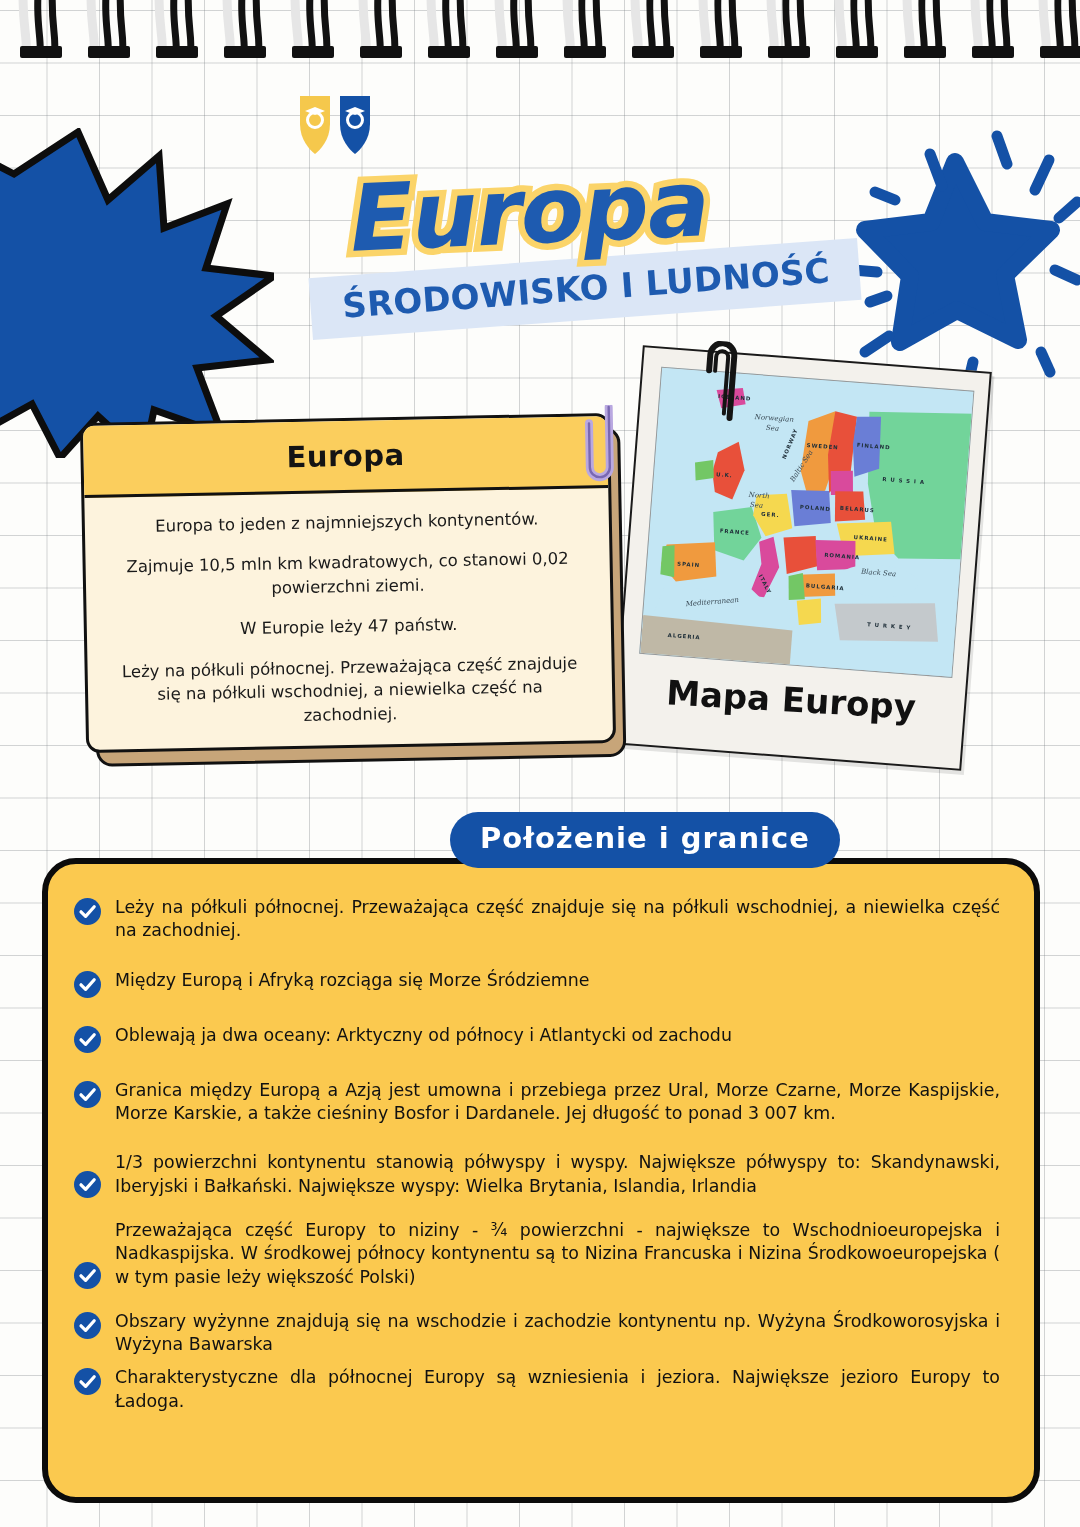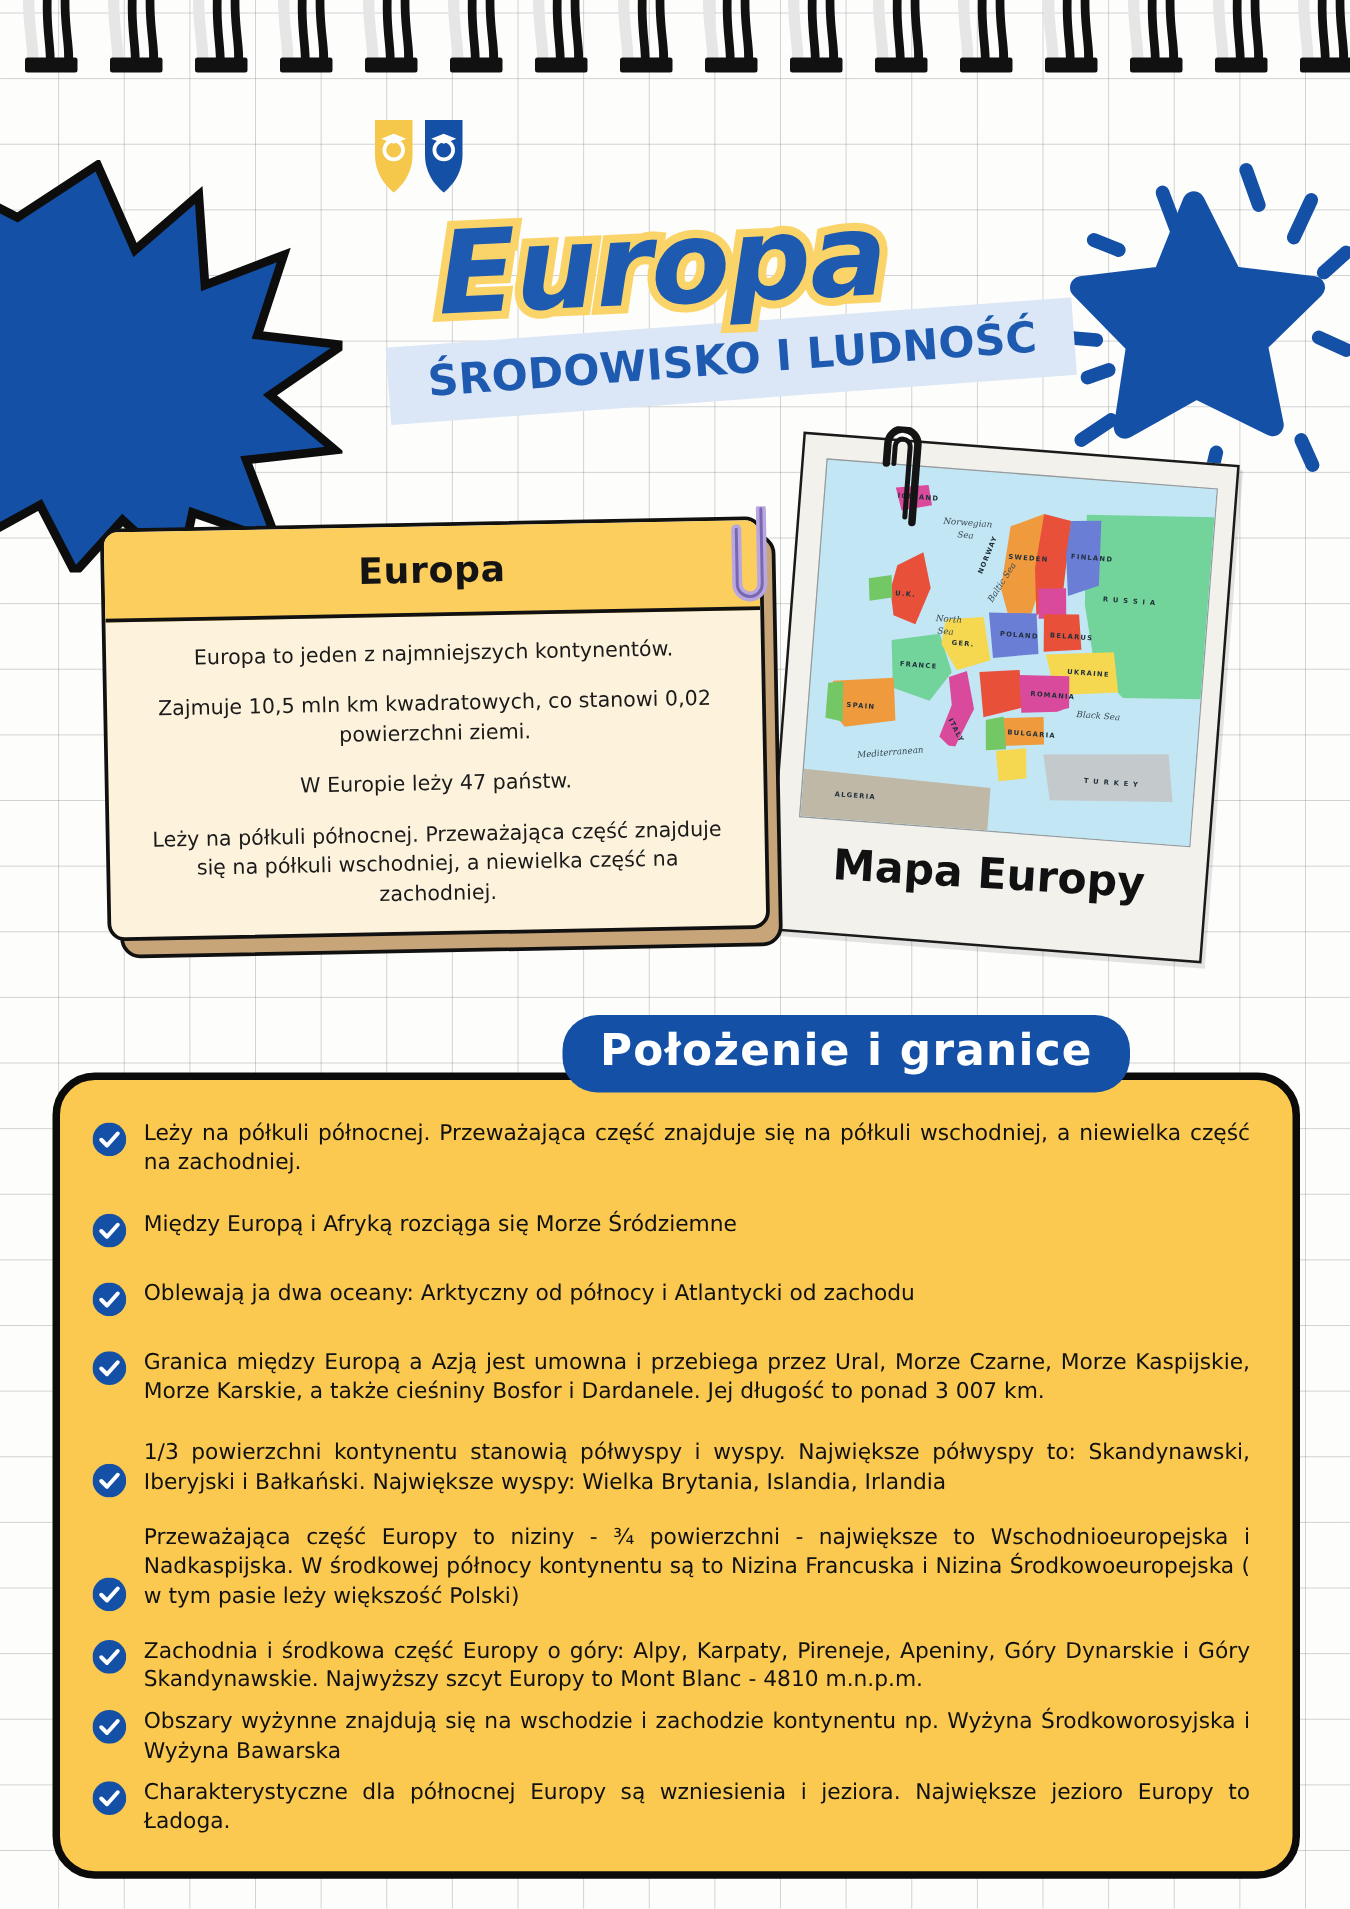--- a/index.html
+++ b/index.html
@@ -118,21 +118,21 @@
     position:absolute; left:42px; top:858px; width:998px; height:645px; z-index:10;
     background:#fbc94f; border:6px solid #0b0b0b; border-radius:34px;
   }
   #panel-badge {
     position:absolute; left:450px; top:812px; z-index:18;
     background:#1451a6; border-radius:28px;
     padding:9px 30px 13px 30px;
   }
   #panel-badge span {
     font-family:"DejaVu Sans", sans-serif;
-    font-size:35px; font-weight:bold; color:#ffffff; letter-spacing:1px;
+    font-size:29px; font-weight:bold; color:#ffffff; letter-spacing:1px;
   }
 
   #bullets { padding:32px 30px 0 26px; }
   .bullet { display:flex; align-items:flex-start; margin-bottom:15px; }
   .bullet .chk { flex:0 0 auto; width:27px; height:27px; margin-right:14px; margin-top:2px; }
   .bullet .txt {
     font-family:"DejaVu Sans", sans-serif;
     font-size:17.4px; line-height:1.34; color:#111;
     text-align:justify; padding-right:4px;
   }
@@ -398,27 +398,20 @@
             <circle cx="13.5" cy="13.5" r="13.5" fill="#1451a6"></circle>
             <path d="M7,13.8 L11.6,18.4 L20.2,8.8" fill="none" stroke="#fff" stroke-width="3.2" stroke-linecap="round" stroke-linejoin="round"></path>
           </svg></span>
         <span class="txt">Przeważająca część Europy to niziny - ¾ powierzchni - największe to Wschodnioeuropejska i Nadkaspijska. W środkowej północy kontynentu są to Nizina Francuska i Nizina Środkowoeuropejska ( w tym pasie leży większość Polski)</span>
       </div>
       <div class="bullet gap-sm">
         <span class="chk"><svg viewBox="0 0 27 27">
             <circle cx="13.5" cy="13.5" r="13.5" fill="#1451a6"></circle>
             <path d="M7,13.8 L11.6,18.4 L20.2,8.8" fill="none" stroke="#fff" stroke-width="3.2" stroke-linecap="round" stroke-linejoin="round"></path>
           </svg></span>
-        <span class="txt">Zachodnia i środkowa część Europy o góry: Alpy, Karpaty, Pireneje, Apeniny, Góry Dynarskie i Góry Skandynawskie. Najwyższy szcyt Europy to Mont Blanc - 4810 m.n.p.m.</span>
-      </div>
-      <div class="bullet gap-sm">
-        <span class="chk"><svg viewBox="0 0 27 27">
-            <circle cx="13.5" cy="13.5" r="13.5" fill="#1451a6"></circle>
-            <path d="M7,13.8 L11.6,18.4 L20.2,8.8" fill="none" stroke="#fff" stroke-width="3.2" stroke-linecap="round" stroke-linejoin="round"></path>
-          </svg></span>
         <span class="txt">Obszary wyżynne znajdują się na wschodzie i zachodzie kontynentu np. Wyżyna Środkoworosyjska i Wyżyna Bawarska</span>
       </div>
       <div class="bullet gap-sm">
         <span class="chk"><svg viewBox="0 0 27 27">
             <circle cx="13.5" cy="13.5" r="13.5" fill="#1451a6"></circle>
             <path d="M7,13.8 L11.6,18.4 L20.2,8.8" fill="none" stroke="#fff" stroke-width="3.2" stroke-linecap="round" stroke-linejoin="round"></path>
           </svg></span>
         <span class="txt">Charakterystyczne dla północnej Europy są wzniesienia i jeziora. Największe jezioro Europy to Ładoga.</span>
       </div>
     </div>

